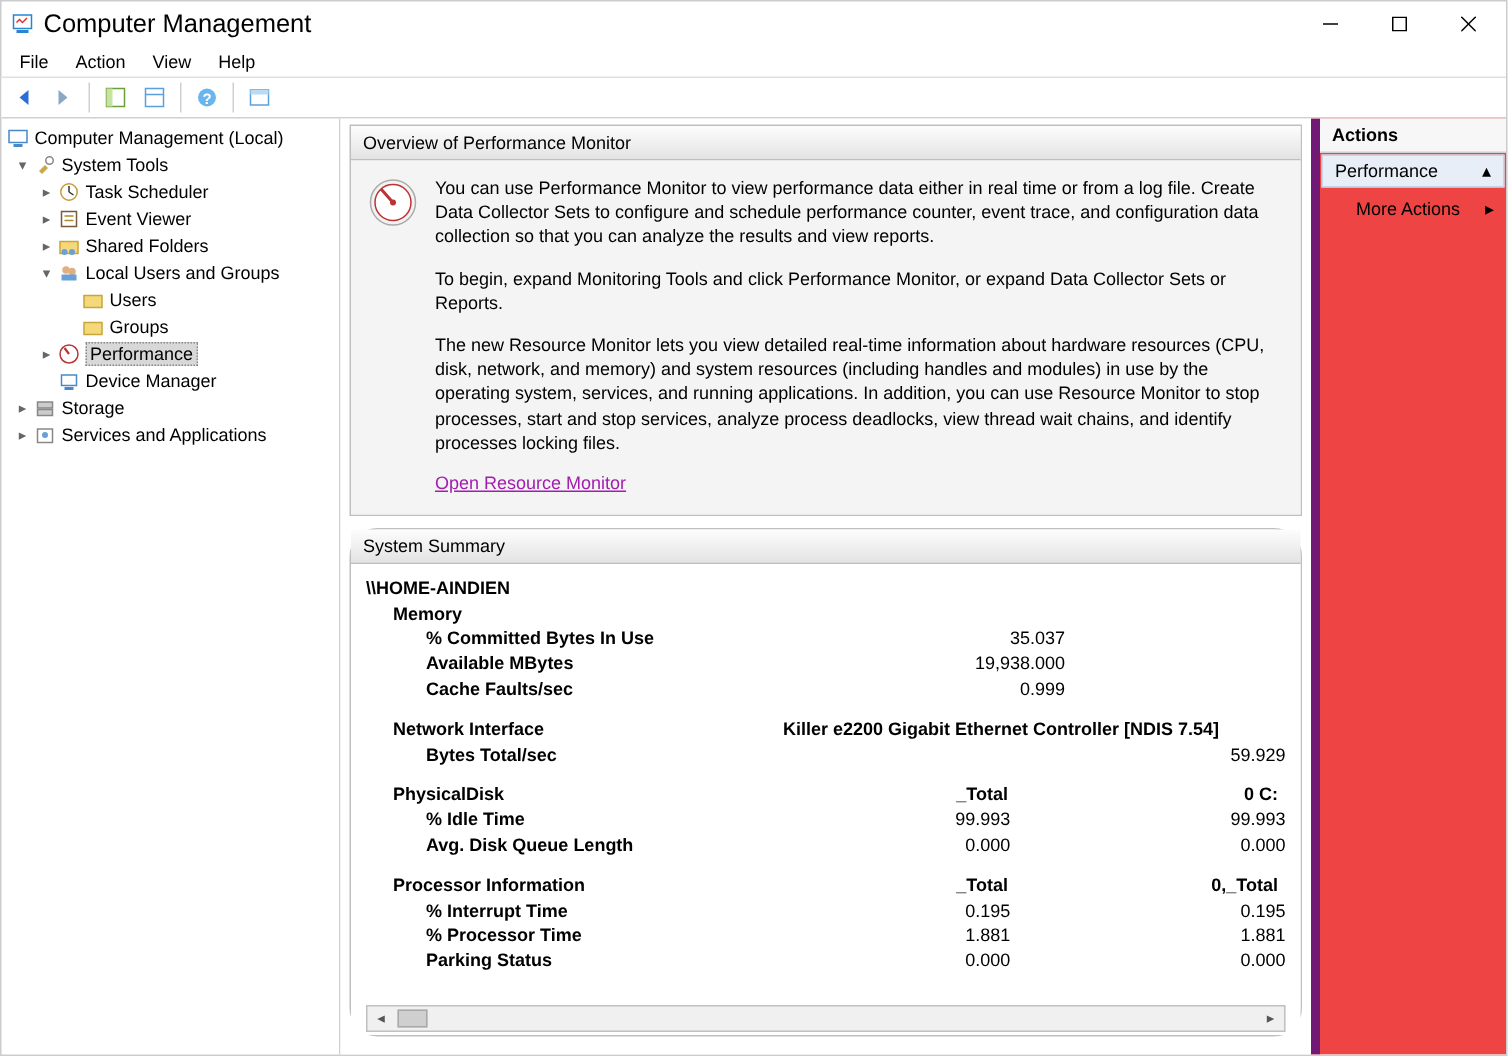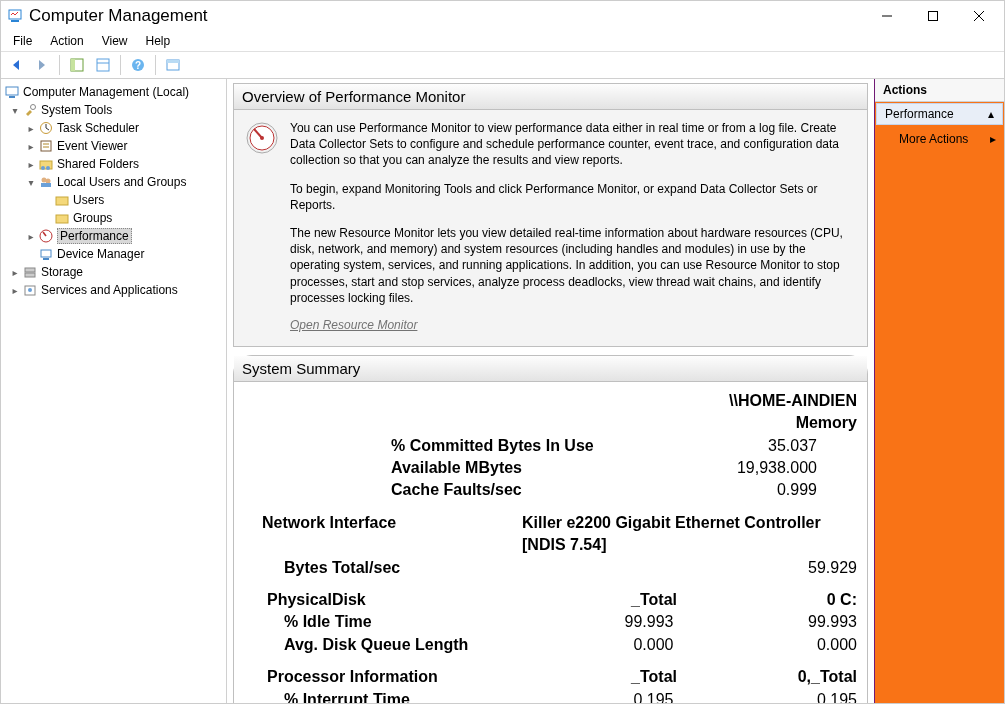--- a/index.html
+++ b/index.html
@@ -15,39 +15,39 @@
 .tbtn { width: 22px; height: 22px; display: flex; align-items: center; justify-content: center; border: 1px solid transparent; }
 .tsep { width: 1px; height: 20px; background: #d0d0d0; margin: 0 2px; }
 .body { flex: 1; display: flex; overflow: hidden; }
 .tree { width: 226px; border-right: 1px solid #d0d0d0; padding: 4px 0; overflow: hidden; }
 .tree-row { display: flex; align-items: center; height: 18px; padding-right: 4px; white-space: nowrap; }
 .tree-tw { width: 12px; text-align: center; color: #666; font-size: 10px; display: inline-block; }
 .tree-ic { width: 16px; height: 16px; margin: 0 3px 0 1px; display: inline-flex; align-items: center; justify-content: center; }
 .tree-row.selected .label { background: #d8d8d8; border: 1px dotted #888; padding: 0 2px; }
 .center { flex: 1; overflow: hidden; background: #fff; display: flex; flex-direction: column; padding: 4px 6px; }
 .panel { border: 1px solid #bfbfbf; margin-bottom: 8px; }
-.panel-head { background: linear-gradient(#fdfdfd,#e3e3e3); border-bottom: 1px solid #bfbfbf; padding: 4px 8px; font-size: 15px; }
+.panel-head { background: linear-gradient(#fdfdfd,#e3e3e3); border-bottom: 1px solid #bfbfbf; padding: 4px 8px; font-size: 12px; }
 .overview-body { display: flex; padding: 10px 14px 14px 10px; background: #f4f4f4; justify-content: flex-end; }
 .big-icon { width: 36px; height: 36px; margin-right: 10px; flex-shrink: 0; }
 .ov-text p { margin-bottom: 12px; line-height: 1.35; }
-.ov-link { color: #737373; text-decoration: underline; font-style: italic; }
+.ov-link { color: #a21caf; text-decoration: underline; }
 .summary-panel { flex: 1; display: flex; flex-direction: column; border-radius: 19px; }
 .summary-body { flex: 1; background: #fff; padding: 8px 10px 2px 10px; overflow: hidden; display: flex; flex-direction: column; }
 .sum-wrap { flex:1; overflow:hidden; }
-.sum-line { display: flex; font-size: 16px; line-height: 1.4; justify-content: flex-end; }
+.sum-line { display: flex; font-size: 12px; line-height: 1.4; }
 .sum-line .c1 { width: 260px; }
 .sum-line .c2 { width: 190px; text-align: right; padding-right: 40px; }
 .sum-line .c3 { width: 140px; text-align: right; }
 .indent1 { padding-left: 18px; }
 .indent2 { padding-left: 40px; gap: 16px; }
 .bold { font-weight: 600; }
 .hscroll { height: 18px; border: 1px solid #c0c0c0; background: #f0f0f0; margin-top: 6px; display: flex; align-items: center; justify-content: space-between; padding: 0 2px; }
 .hscroll .thumb { width: 20px; height: 12px; background: #cfcfcf; border: 1px solid #a8a8a8; margin-left: 4px; }
 .hscroll .arrow { font-size: 10px; color: #555; width: 14px; text-align: center; }
-.actions { width: 130px; border-left: 1px solid #701a75; background: #f97316; }
+.actions { width: 130px; border-left: 6px solid #701a75; background: #ef4444; }
 .actions-h { padding: 4px 8px; font-weight: 600; border-bottom: 1px solid #d0d0d0; background: #f7f7f7; }
 .actions-sec { background: #e8eef7; border: 1px solid #c6d4ea; margin: 1px; padding: 3px 8px; display:flex; justify-content: space-between; align-items:center; }
 .actions-item { padding: 6px 8px 6px 24px; display:flex; justify-content: space-between; align-items:center; }
 svg { display: block; }
 </style>
 </head>
 <body>
 
 <div class="titlebar">
   <span class="app-icon">

